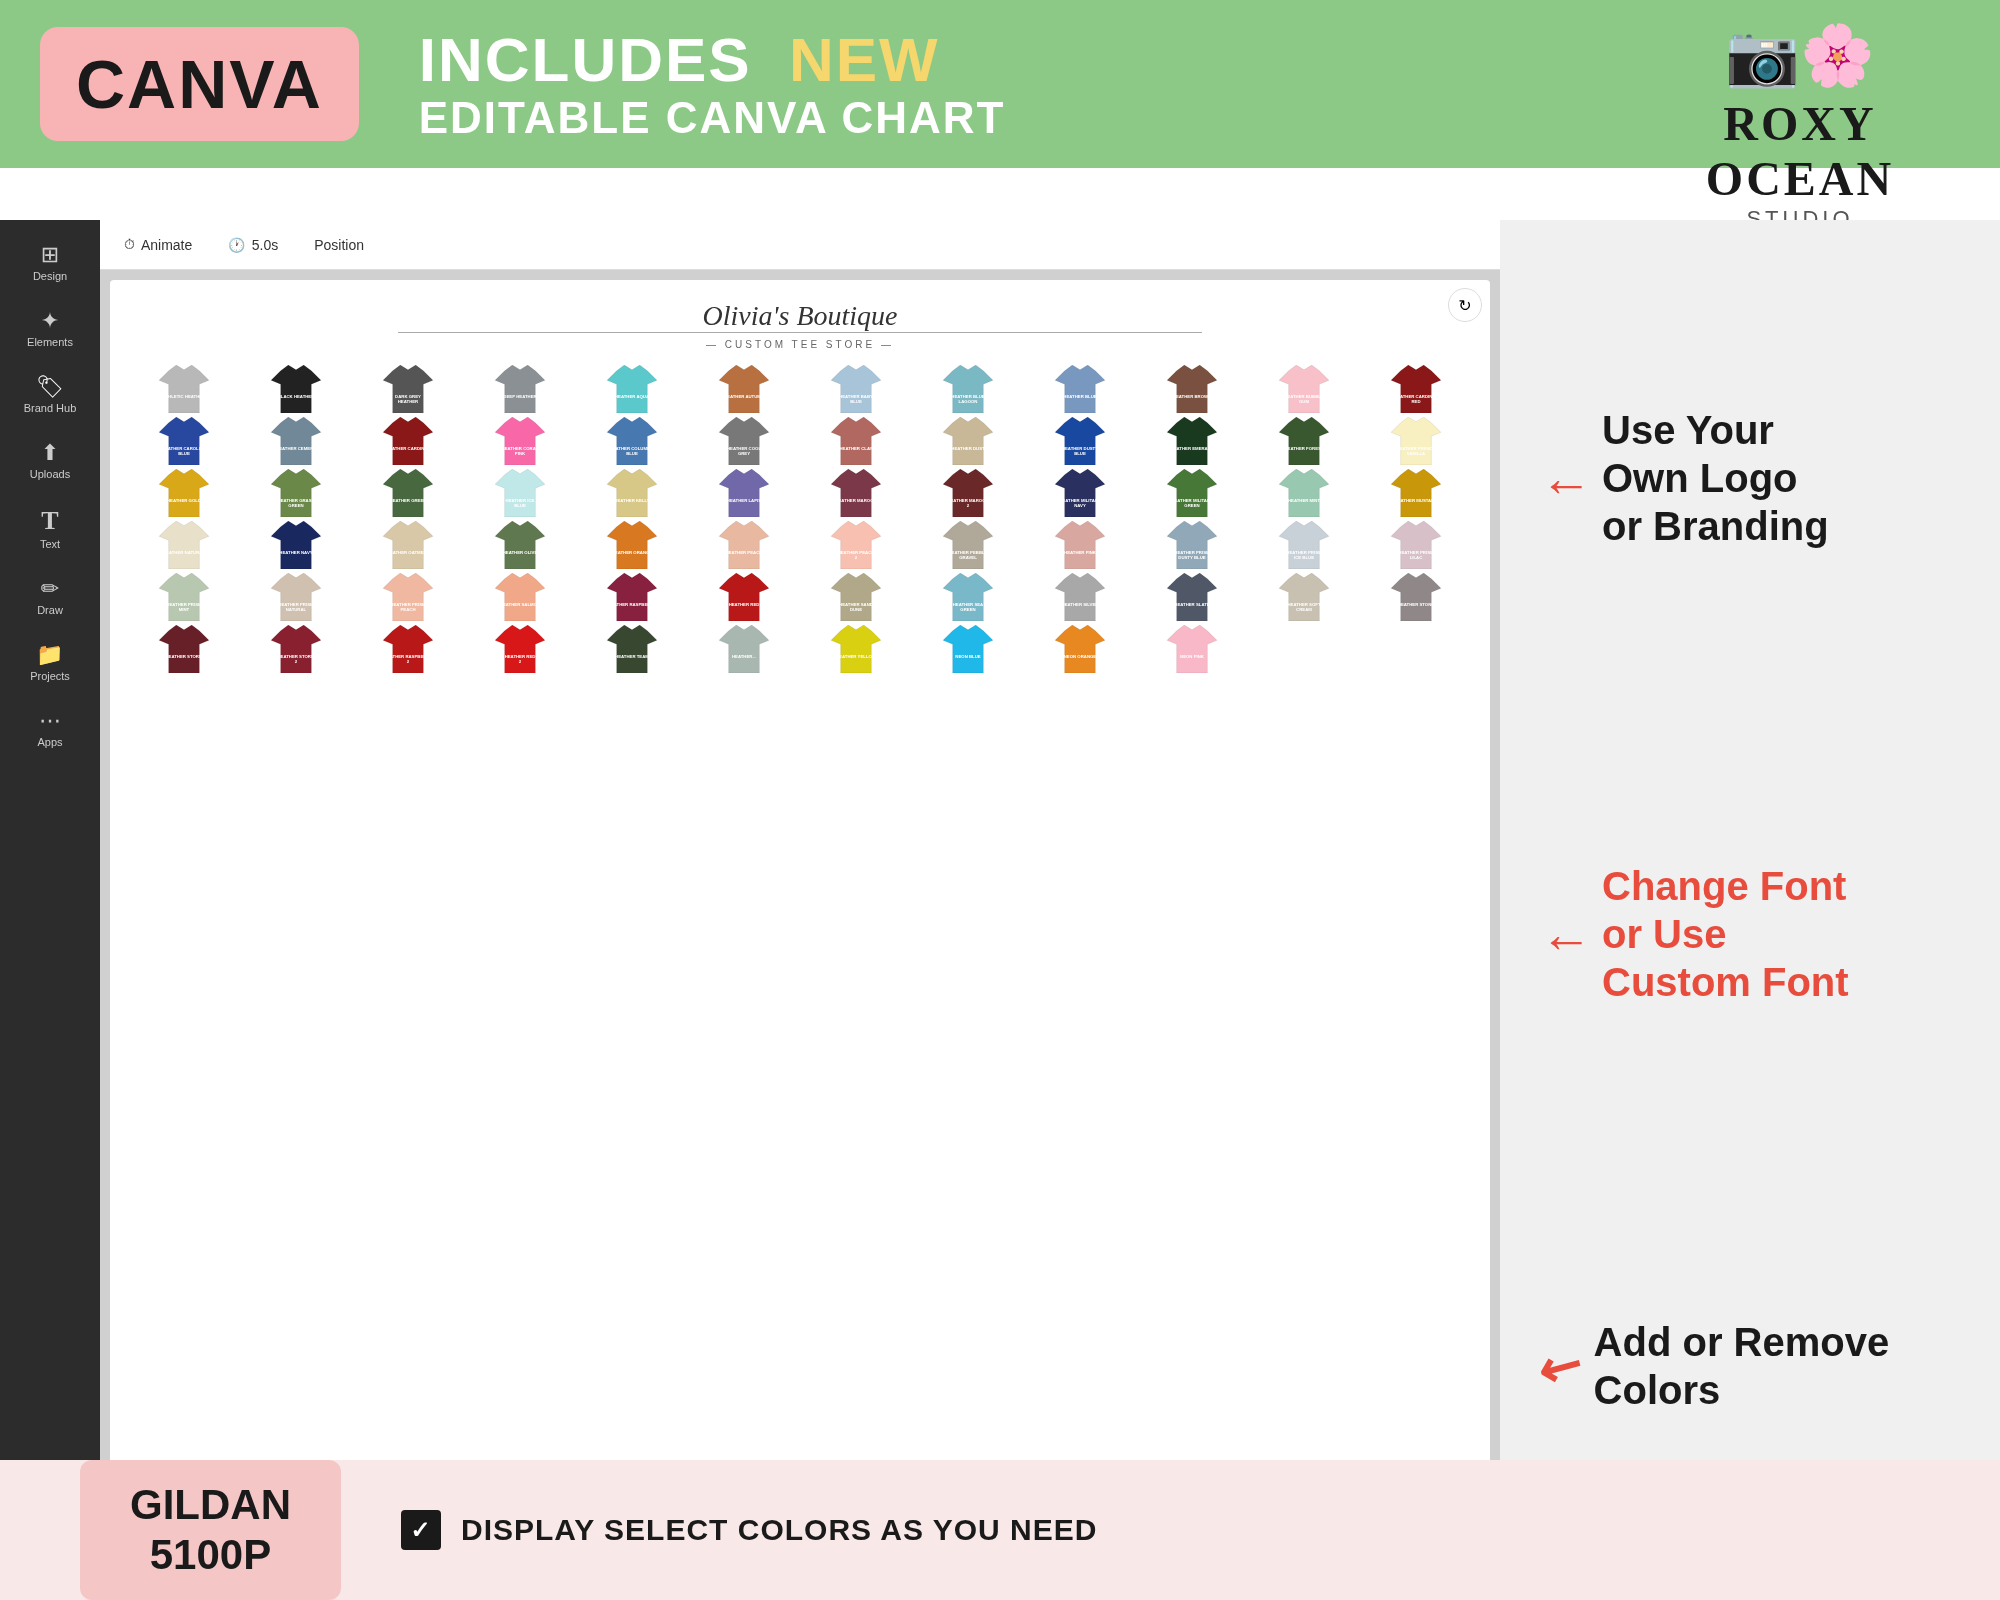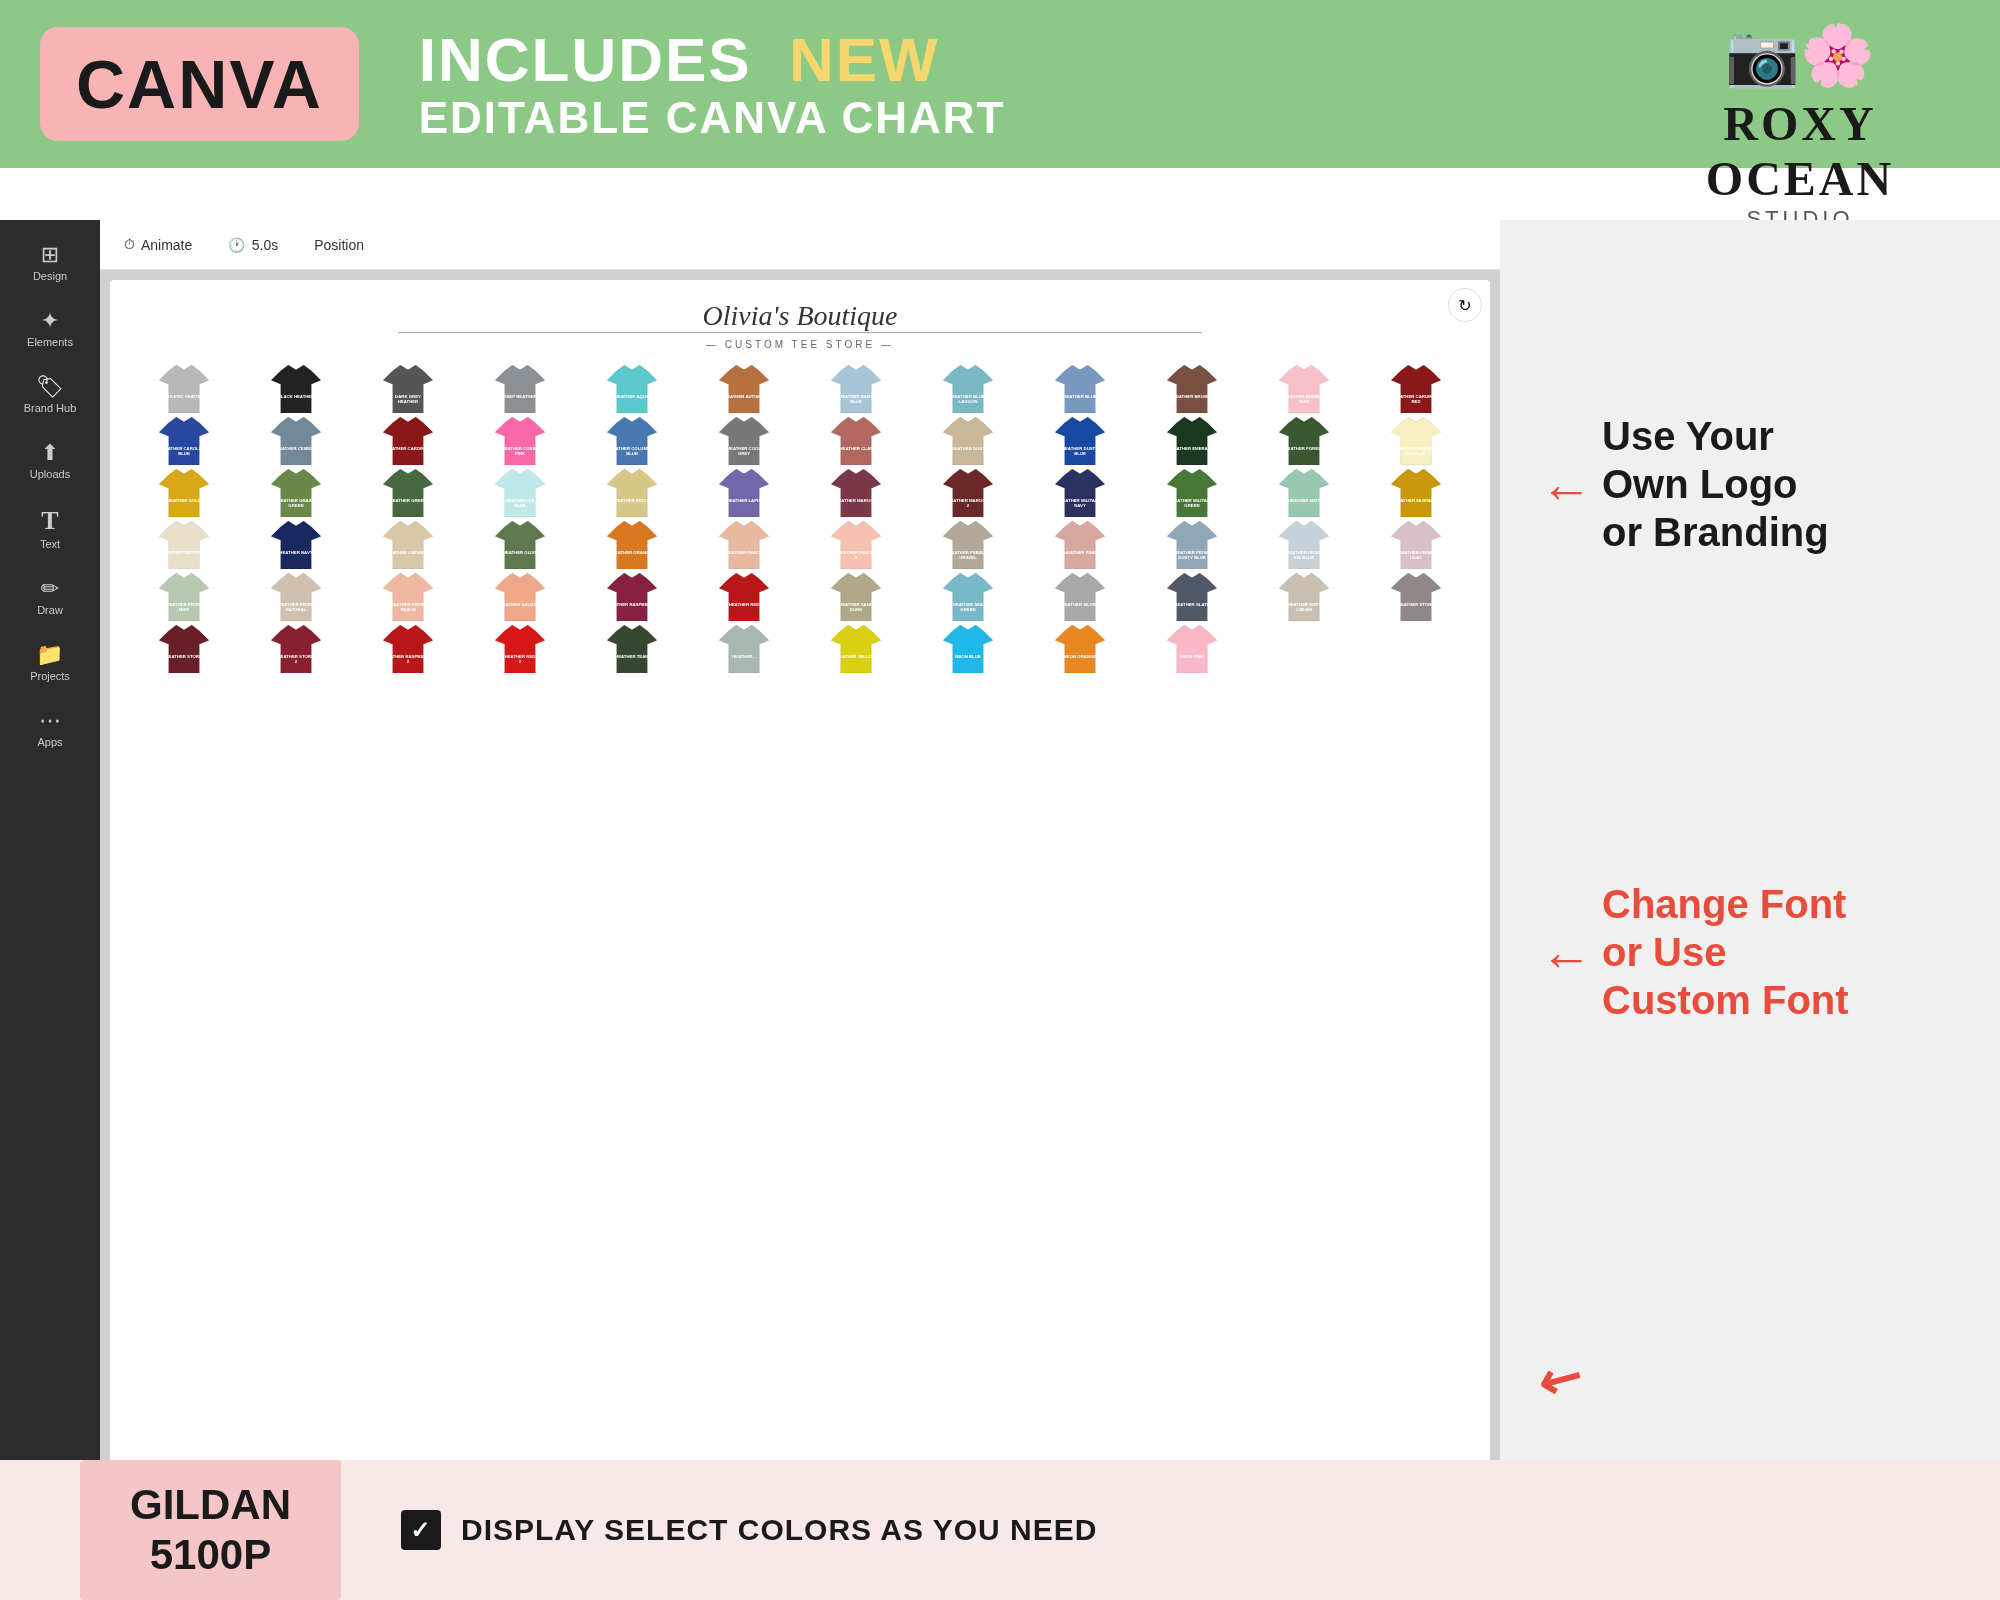--- a/index.html
+++ b/index.html
@@ -253,21 +253,21 @@
       height: 140px;
       background: #f8e8e8;
       display: flex;
       align-items: center;
       padding: 0 80px;
       gap: 60px;
     }
 
     .gildan-badge {
       background: #f5c6c6;
-      border-radius: 4px;
+      border-radius: 12px;
       padding: 20px 50px;
       text-align: center;
     }
 
     .gildan-text {
       font-size: 42px;
       font-weight: 900;
       color: #1a1a1a;
       line-height: 1.2;
     }
@@ -941,20 +941,21 @@
     <div class="annotation-row">
       <div style="display:flex;align-items:center;gap:10px;">
         <span style="color:#e74c3c;font-size:52px;font-weight:900;">←</span>
         <div class="annotation-text red">Change Font<br>or Use<br>Custom Font</div>
       </div>
     </div>
 
     <div class="annotation-row">
       <div style="display:flex;align-items:center;gap:10px;">
         <span style="color:#e74c3c;font-size:52px;font-weight:900;transform:rotate(30deg);display:inline-block;">↙</span>
+        <div class="annotation-text">Add or Remove<br>Colors</div>
       </div>
     </div>
   </div>
 </div>
 
 <div class="bottom-bar">
   <div class="gildan-badge">
     <div class="gildan-text">
       <span>GILDAN</span><br>
       <span>5100P</span>

